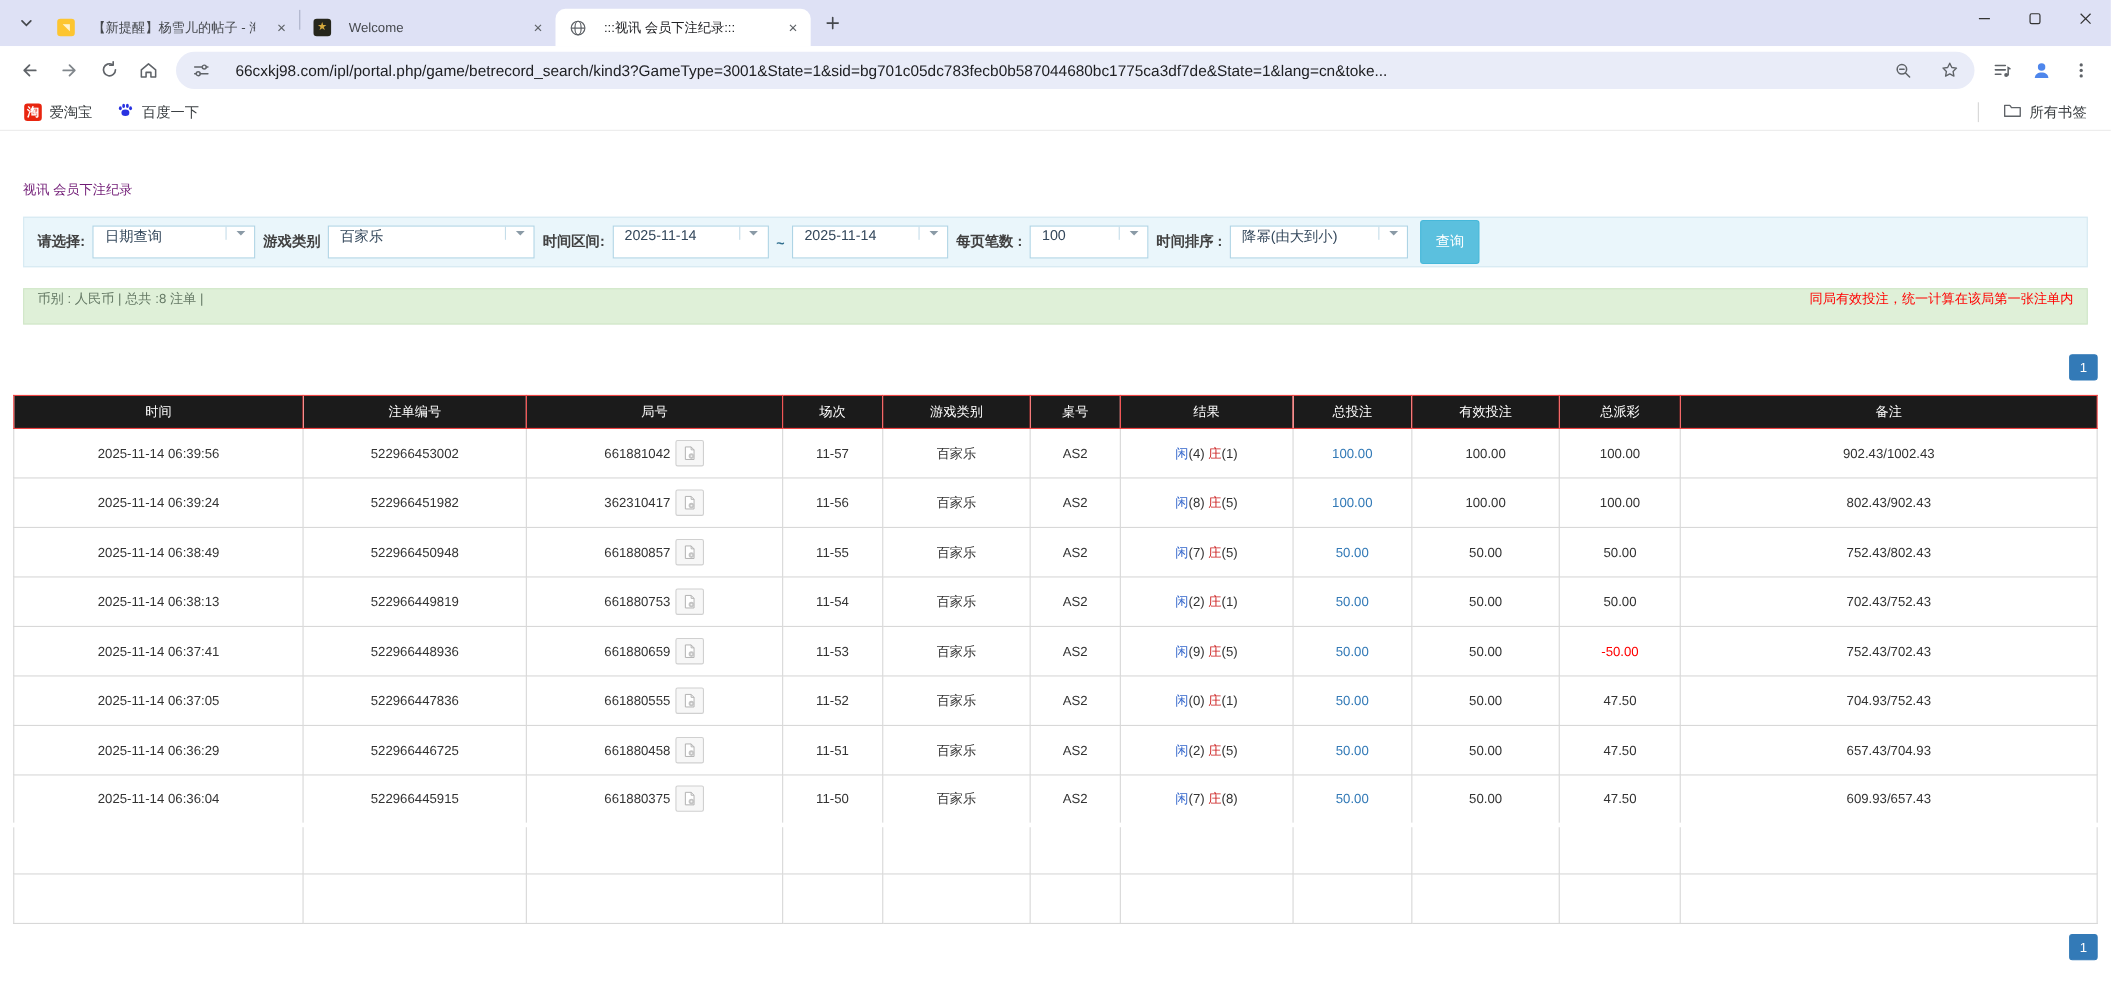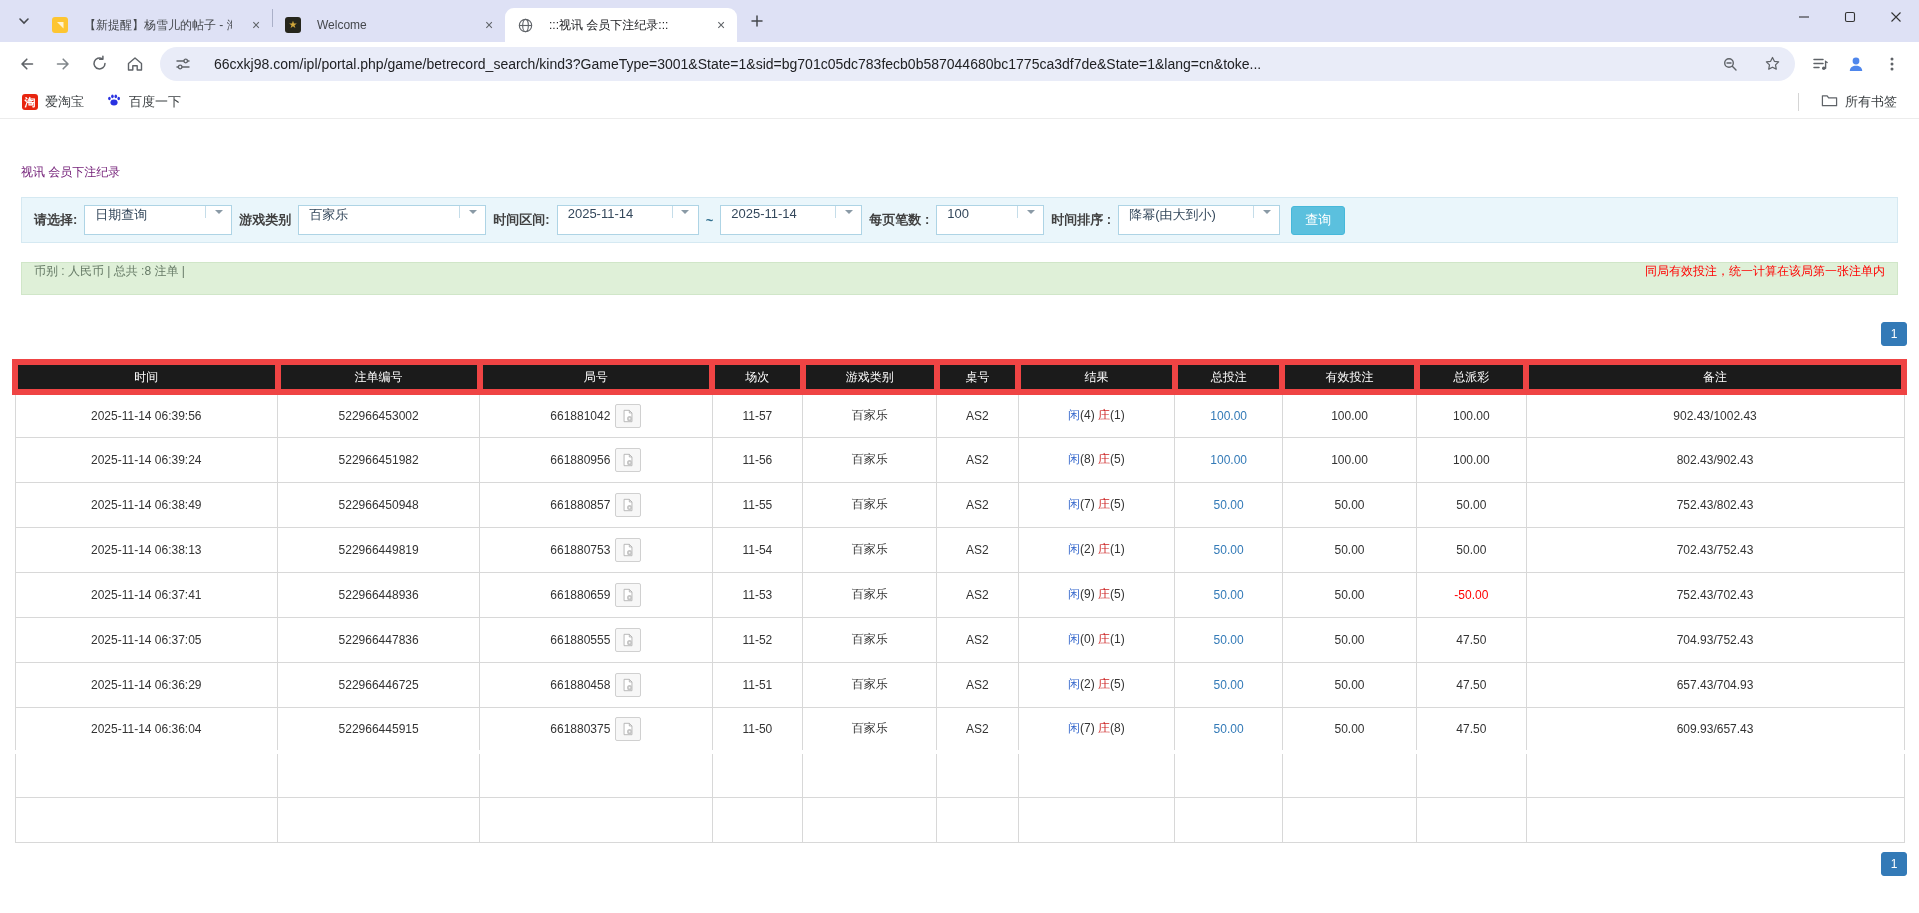--- a/index.html
+++ b/index.html
@@ -48,35 +48,35 @@
 
   .filter-bar { margin:0 9px; background:#eaf6fb; border:1px solid #d5e9f2; height:46px;
     display:flex; align-items:center; padding:0 12px; gap:7px; font-size:13px; }
   .f-label { color:#404040; font-weight:bold; white-space:nowrap; }
   .select { background:#fff; border:1px solid #aed4e5; height:30px; display:flex; align-items:flex-start; }
   .select .val { display:flex; align-items:center; padding:0 10px; color:#33475b; flex:1; white-space:nowrap; }
   .select .arr { width:26px; border-left:1px solid #c5dde9; display:flex; align-items:center; justify-content:center; }
   .select .arr::after { content:""; border:4px solid transparent; border-top-color:#8a9aa6; margin-top:4px; }
   .tilde { color:#31708f; font-weight:bold; }
   .search-btn { background:#5bc0de; color:#fff; border:1px solid #46b8da; border-radius:3px;
-    font-size:13px; height:29px; padding:0 13px; margin-left:4px; }
+    font-size:13px; height:40px; padding:0 13px; margin-left:4px; }
 
   .result-bar { margin:19px 9px 0; background:#dff0d8; border:1px solid #d0e6c8; height:33px;
     display:flex; justify-content:space-between; padding:0 12px; font-size:12px; }
   .result-bar .left-text { color:#667a66; }
   .result-bar .right-text { color:#ff0000; }
 
   .pager { display:flex; justify-content:flex-end; margin:27px 0 13px; }
   .pager.bottom { margin:9px 0 0; }
   .page-btn { background:#337ab7; border:1px solid #337ab7; color:#fff; font-size:12px;
     min-width:26px; height:24px; display:flex; align-items:center; justify-content:center; border-radius:3px; }
 
   table.bet { width:100%; border-collapse:collapse; font-size:12px; color:#333; table-layout:fixed; }
   table.bet th { background:#1b1b1b; color:#fff; font-weight:normal; height:30px;
-    border:6px solid #ef4444; white-space:nowrap; overflow:hidden; }
+    border:1px solid #ef4444; white-space:nowrap; overflow:hidden; }
   table.bet tbody td { height:45px; text-align:center; border:1px solid #d8d8d8;
     background:#fff; white-space:nowrap; overflow:hidden; }
   .round-wrap { display:inline-flex; align-items:center; gap:5px; }
   .vid-box { width:26px; height:24px; border:1px solid #d0d0d0; background:#f7f7f7; border-radius:2px;
     display:inline-flex; align-items:center; justify-content:center; }
   .c-player { color:#3366cc; }
   .c-banker { color:#cc2222; }
   .link-blue { color:#337ab7; }
   td.neg { color:#ff0000; }
   tr.summary td { background:#9d9d9d; color:#fff; height:30px; border:2px solid #fff; }
@@ -329,21 +329,21 @@
             <td><span><span class="c-player">闲</span><span>(4) </span><span class="c-banker">庄</span><span>(1)</span></span></td>
             <td><span class="link-blue">100.00</span></td>
             <td>100.00</td>
             <td>100.00</td>
             <td>902.43/1002.43</td>
           </tr>
           <tr>
             <td>2025-11-14 06:39:24</td>
             <td>522966451982</td>
             <td><span class="round-wrap">
-                <span>661880956</span>
+                <span>362310417</span>
                 <span class="vid-box">
                   <svg width="14" height="14" viewBox="0 0 16 16">
                     <path d="M3.5 1.5h6l3 3v10h-9z" fill="#fff" stroke="#b0b0b0" stroke-width="1"></path>
                     <path d="M9.5 1.5v3h3" fill="none" stroke="#b0b0b0" stroke-width="1"></path>
                     <circle cx="9.8" cy="11" r="2.9" fill="#c4c4c4"></circle>
                     <circle cx="9.8" cy="11" r="1" fill="#f3f3f3"></circle>
                   </svg>
                 </span>
               </span></td>
             <td>11-56</td>

